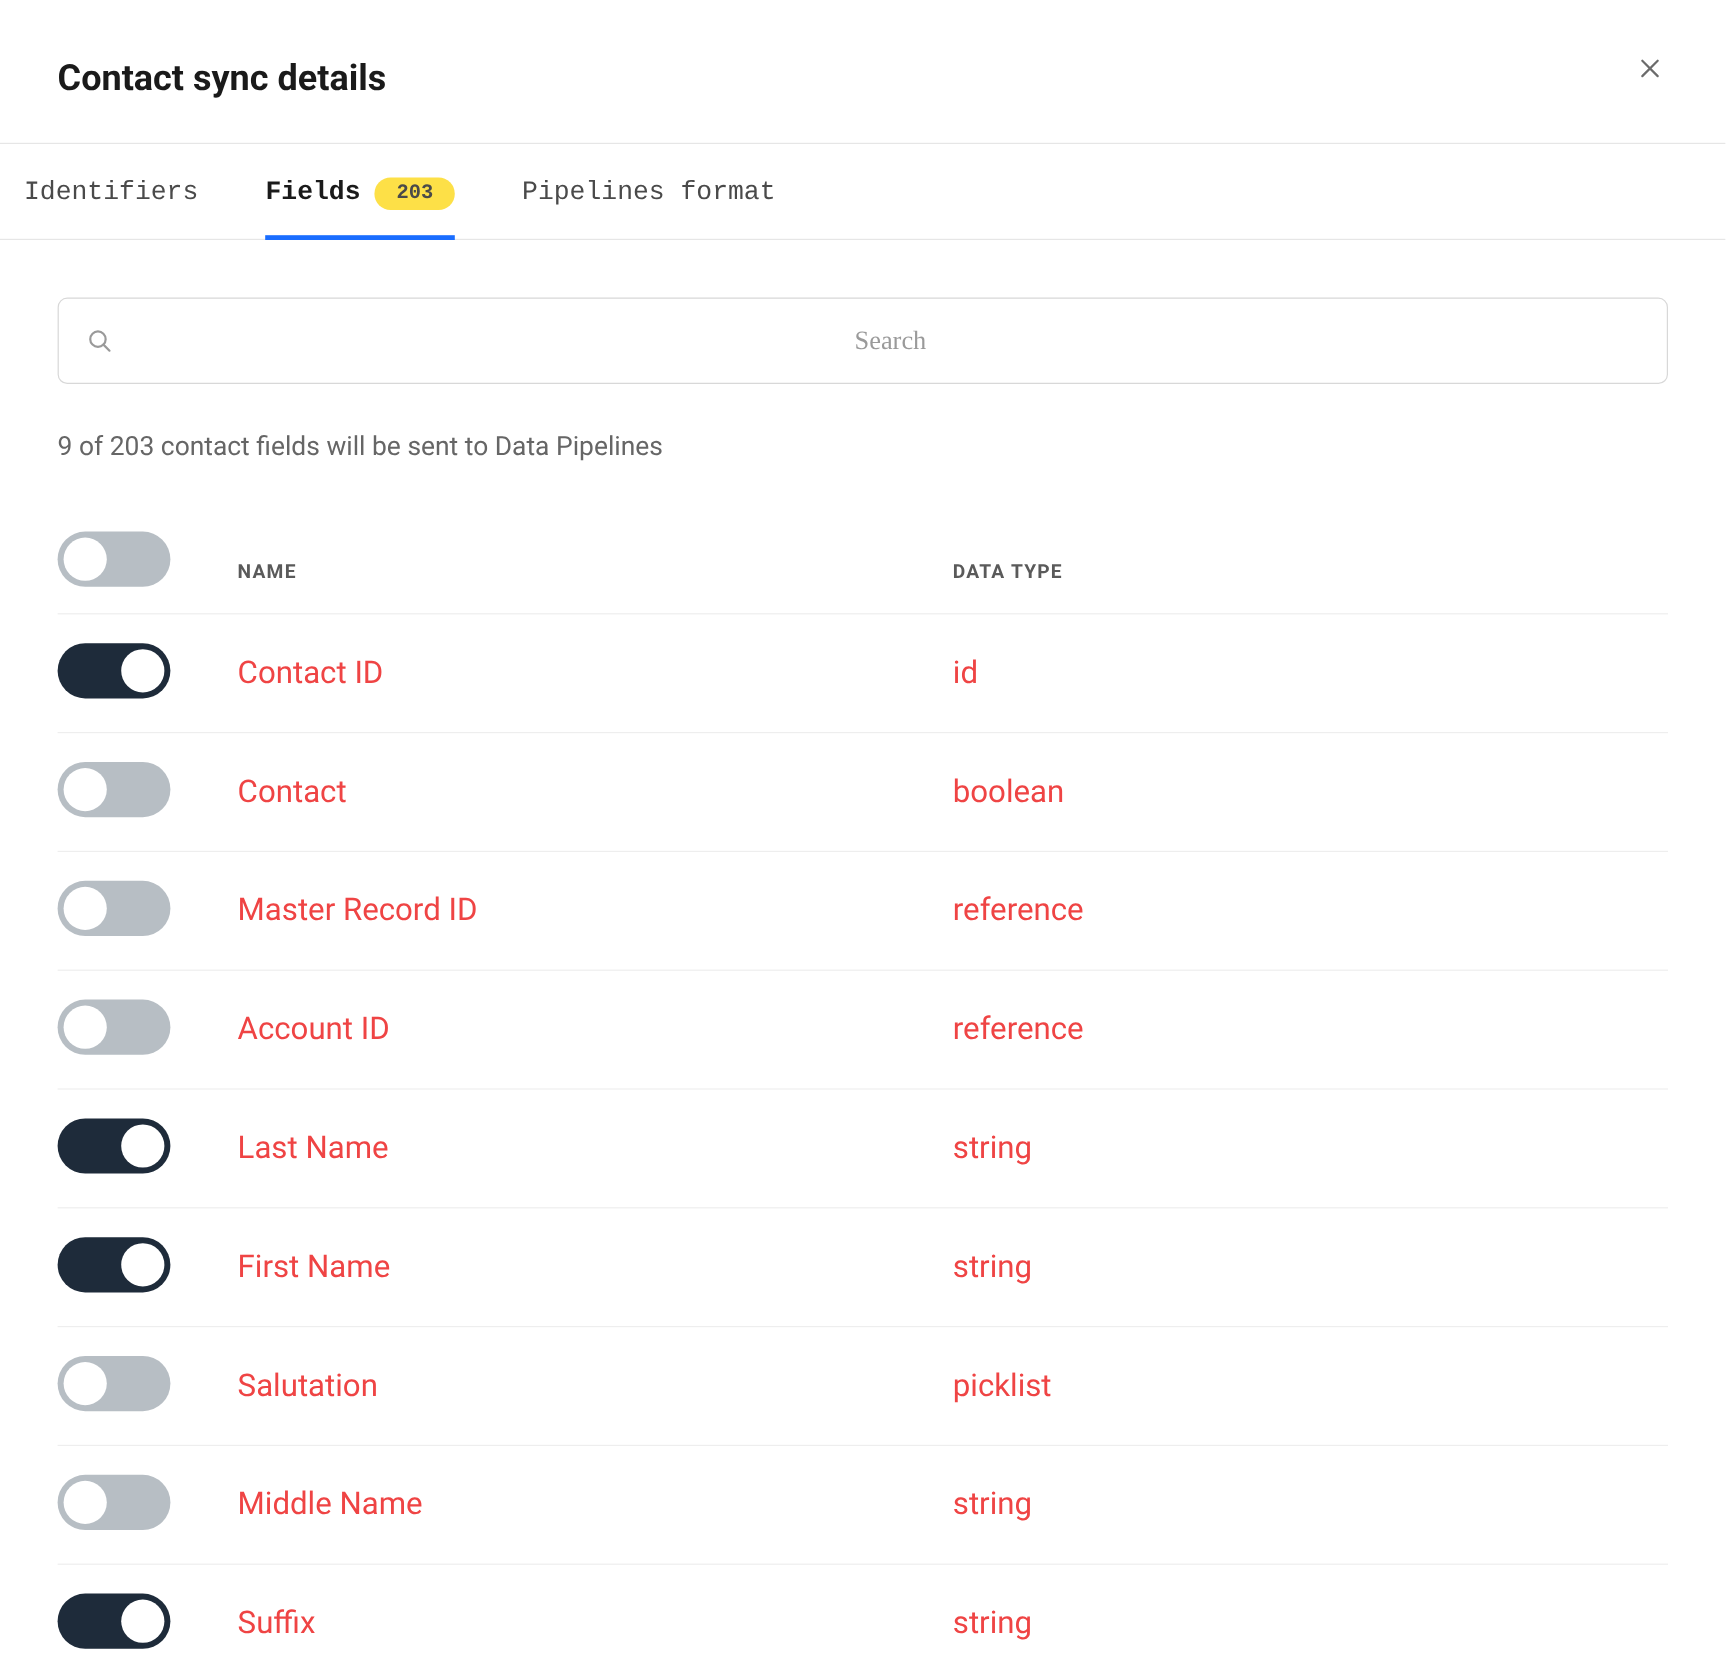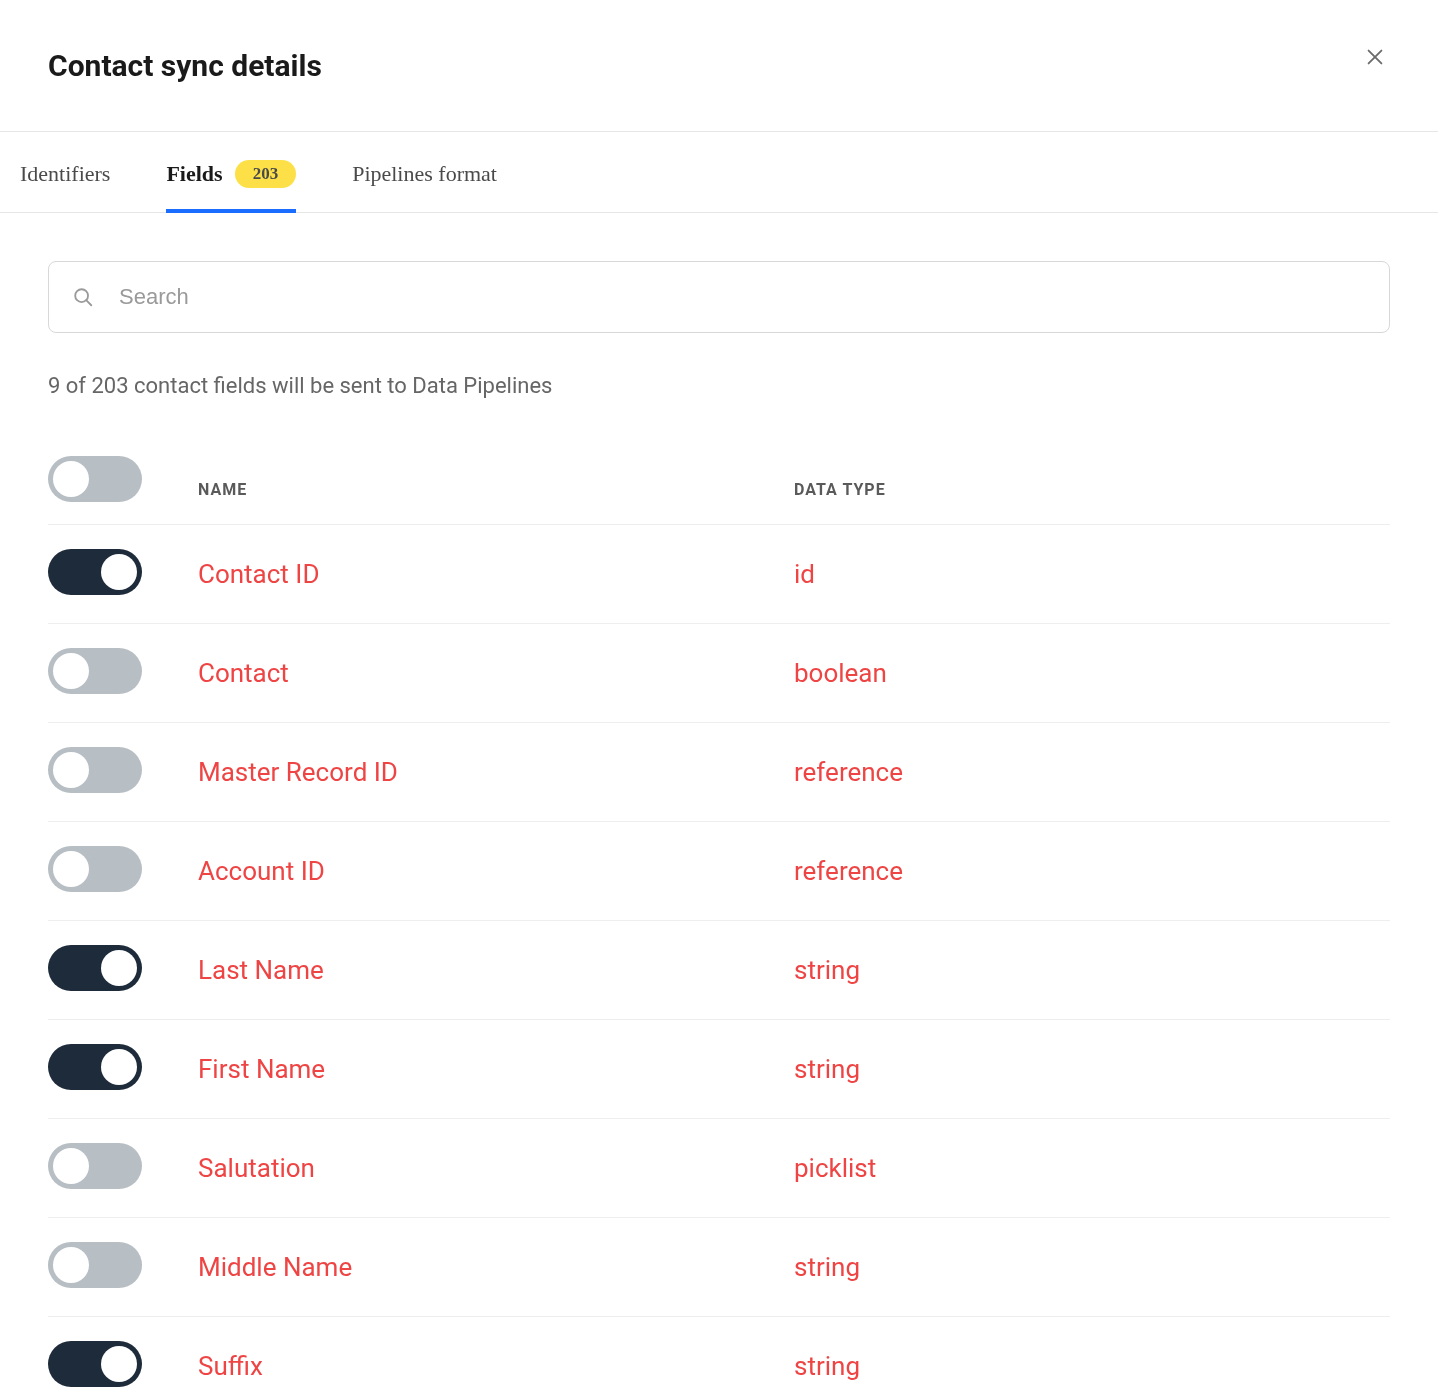--- a/index.html
+++ b/index.html
@@ -13,21 +13,21 @@
       color: #2d2d2d;
     }
     .modal {
       width: 1438px;
       min-height: 1388px;
       margin: 0 auto;
       background: #fff;
       position: relative;
     }
     .header {
-      padding: 48px 48px 48px 48px;
+      padding: 48px 48px 36px 48px;
       display: flex;
       justify-content: space-between;
       align-items: center;
       border-bottom: 1px solid #e6e6e6;
     }
     .title {
       font-size: 30px;
       font-weight: 700;
       color: #1a1a1a;
     }
@@ -56,24 +56,23 @@
       gap: 56px;
     }
     .tab {
       background: none;
       border: none;
       padding: 28px 0 24px 0;
       font-size: 22px;
       color: #4a4a4a;
       cursor: pointer;
       display: flex;
-      align-items: center;
       gap: 12px;
       position: relative;
-      font-family: Liberation Serif, serif;
+      font-family: Liberation Mono, monospace;
     }
     .tab.active {
       color: #1a1a1a;
       font-weight: 700;
     }
     .tab.active::after {
       content: "";
       position: absolute;
       bottom: -1px;
       left: 0;
@@ -106,22 +105,23 @@
       stroke: #9a9a9a;
       stroke-width: 2;
       fill: none;
     }
     .search-input {
       width: 100%;
       padding: 22px 24px 22px 70px;
       font-size: 22px;
       border: 1px solid #d8d8d8;
       border-radius: 8px;
-      font-family: Liberation Sans, sans-serif;
+      font-family: Liberation Serif, serif;
       color: #2d2d2d;
+      text-align: center;
     }
     .search-input::placeholder {
       color: #9a9a9a;
     }
     .status-text {
       font-size: 22px;
       font-weight: 400;
       color: #666;
       margin-bottom: 40px;
     }

